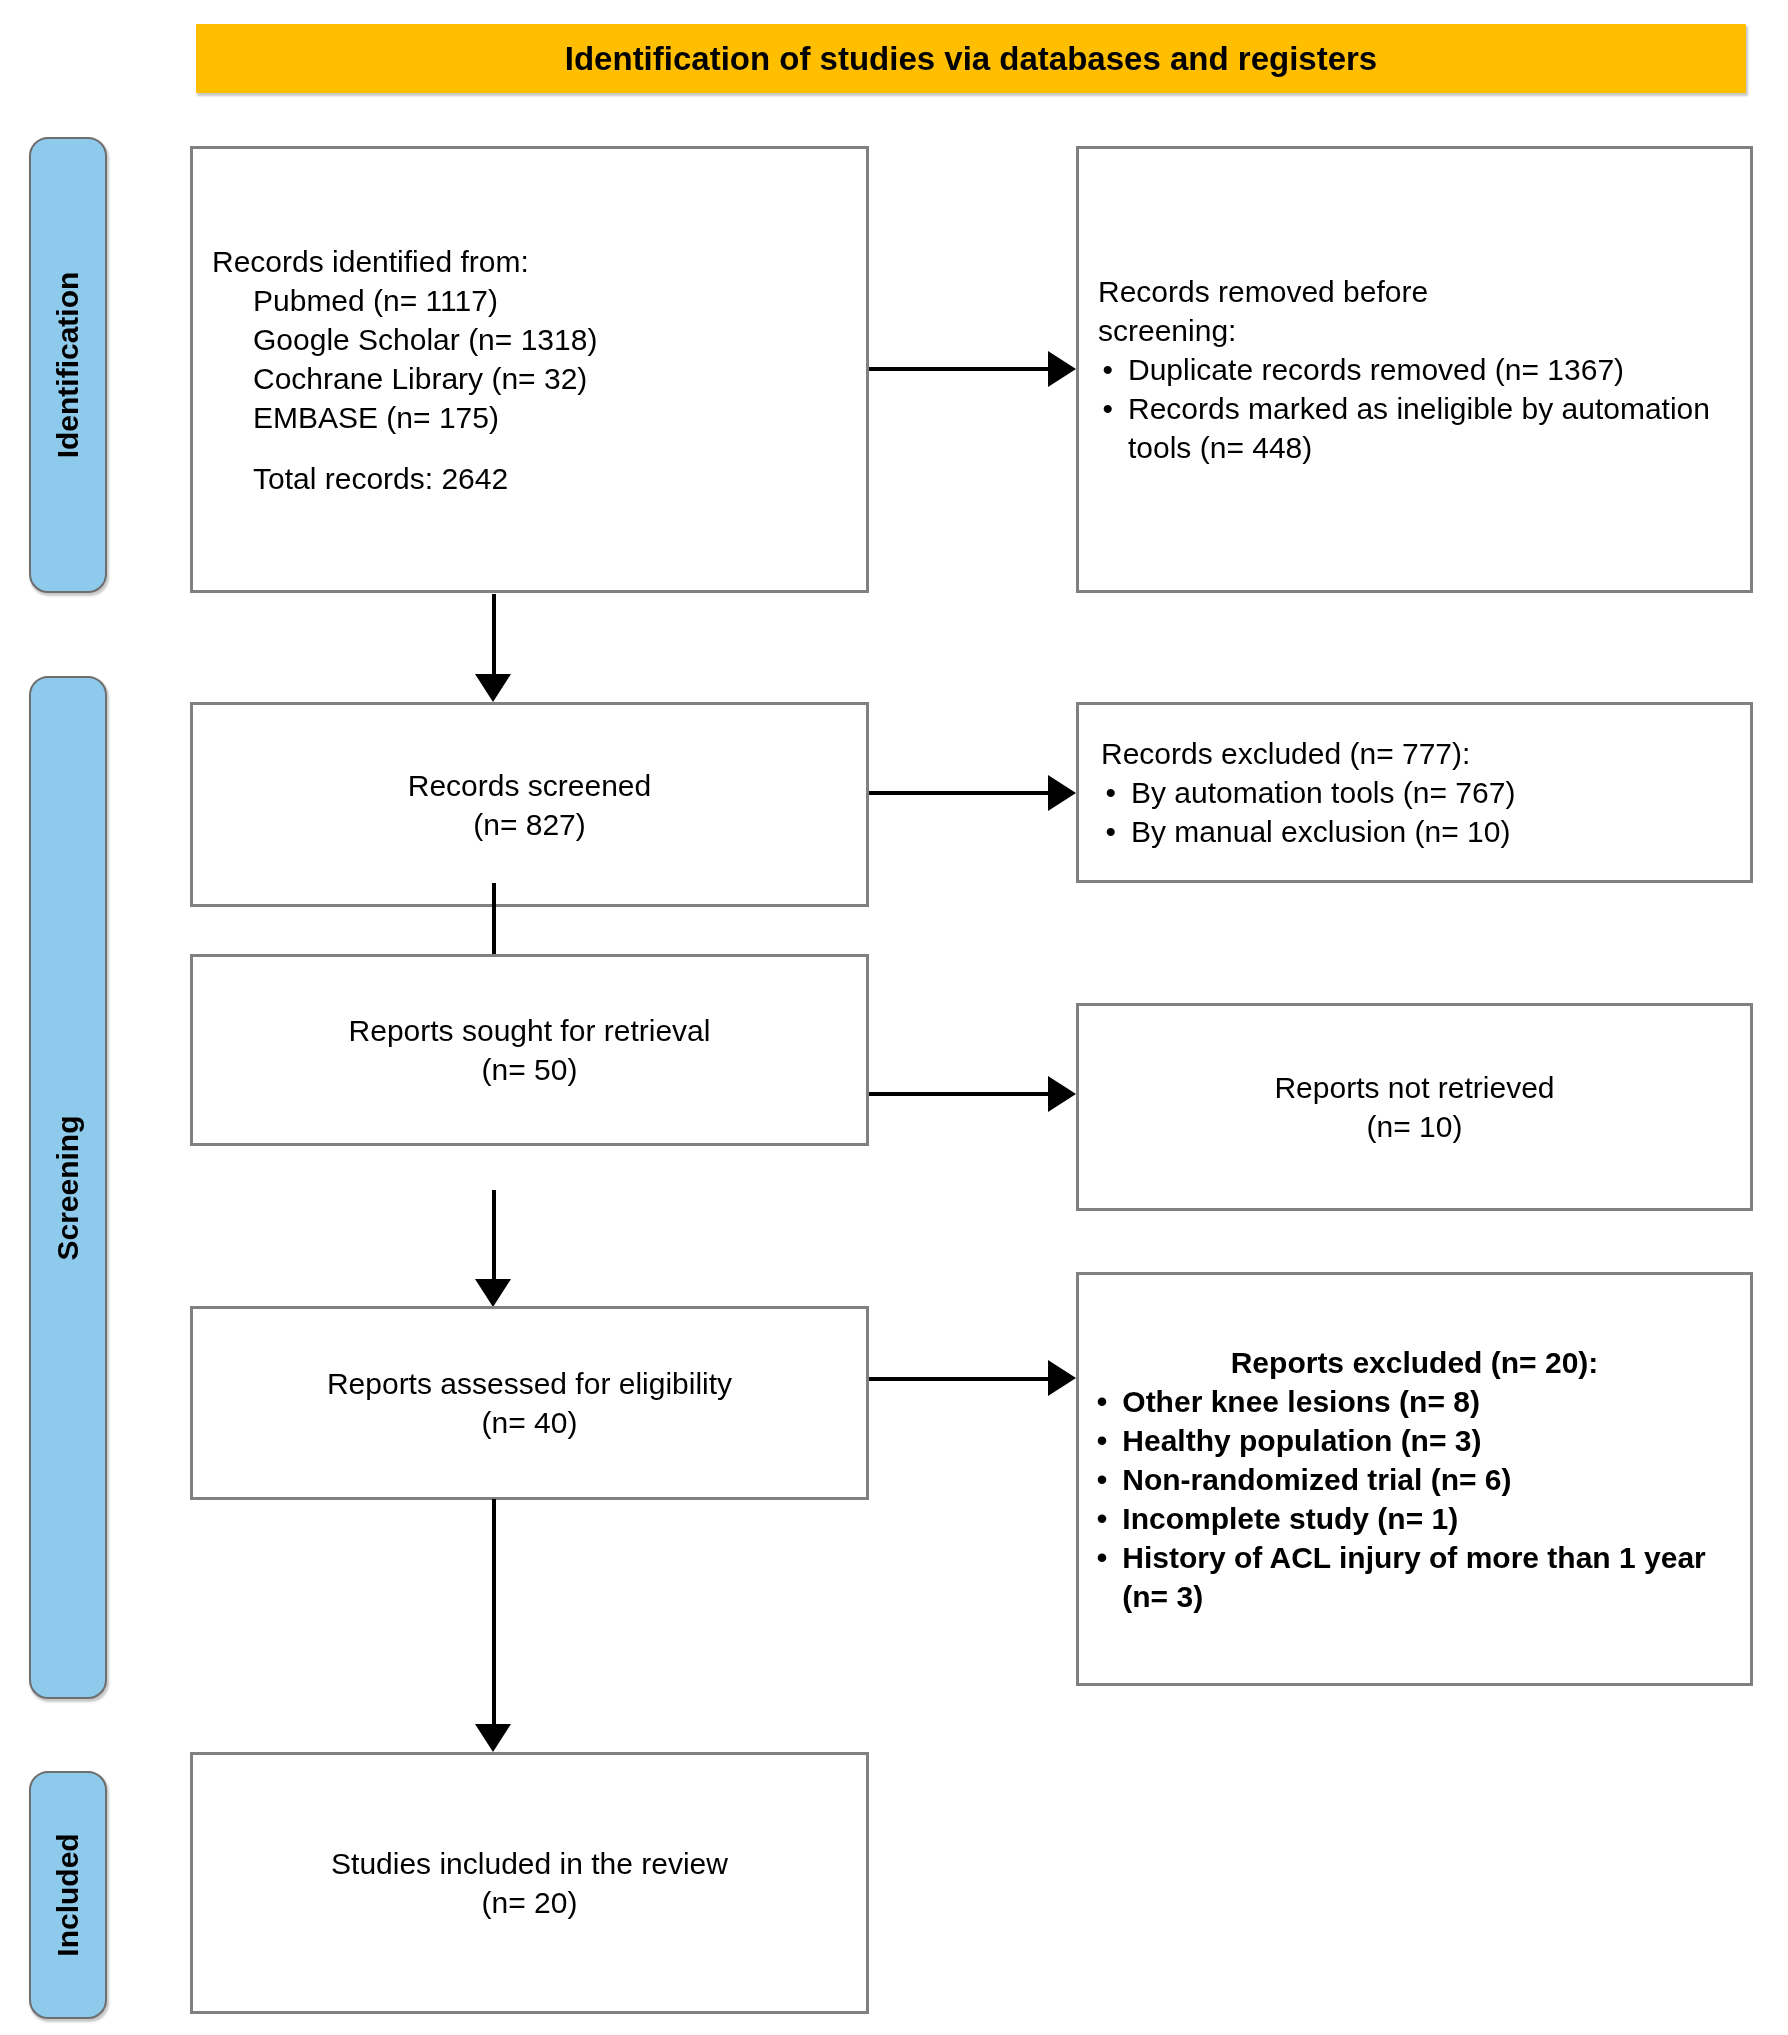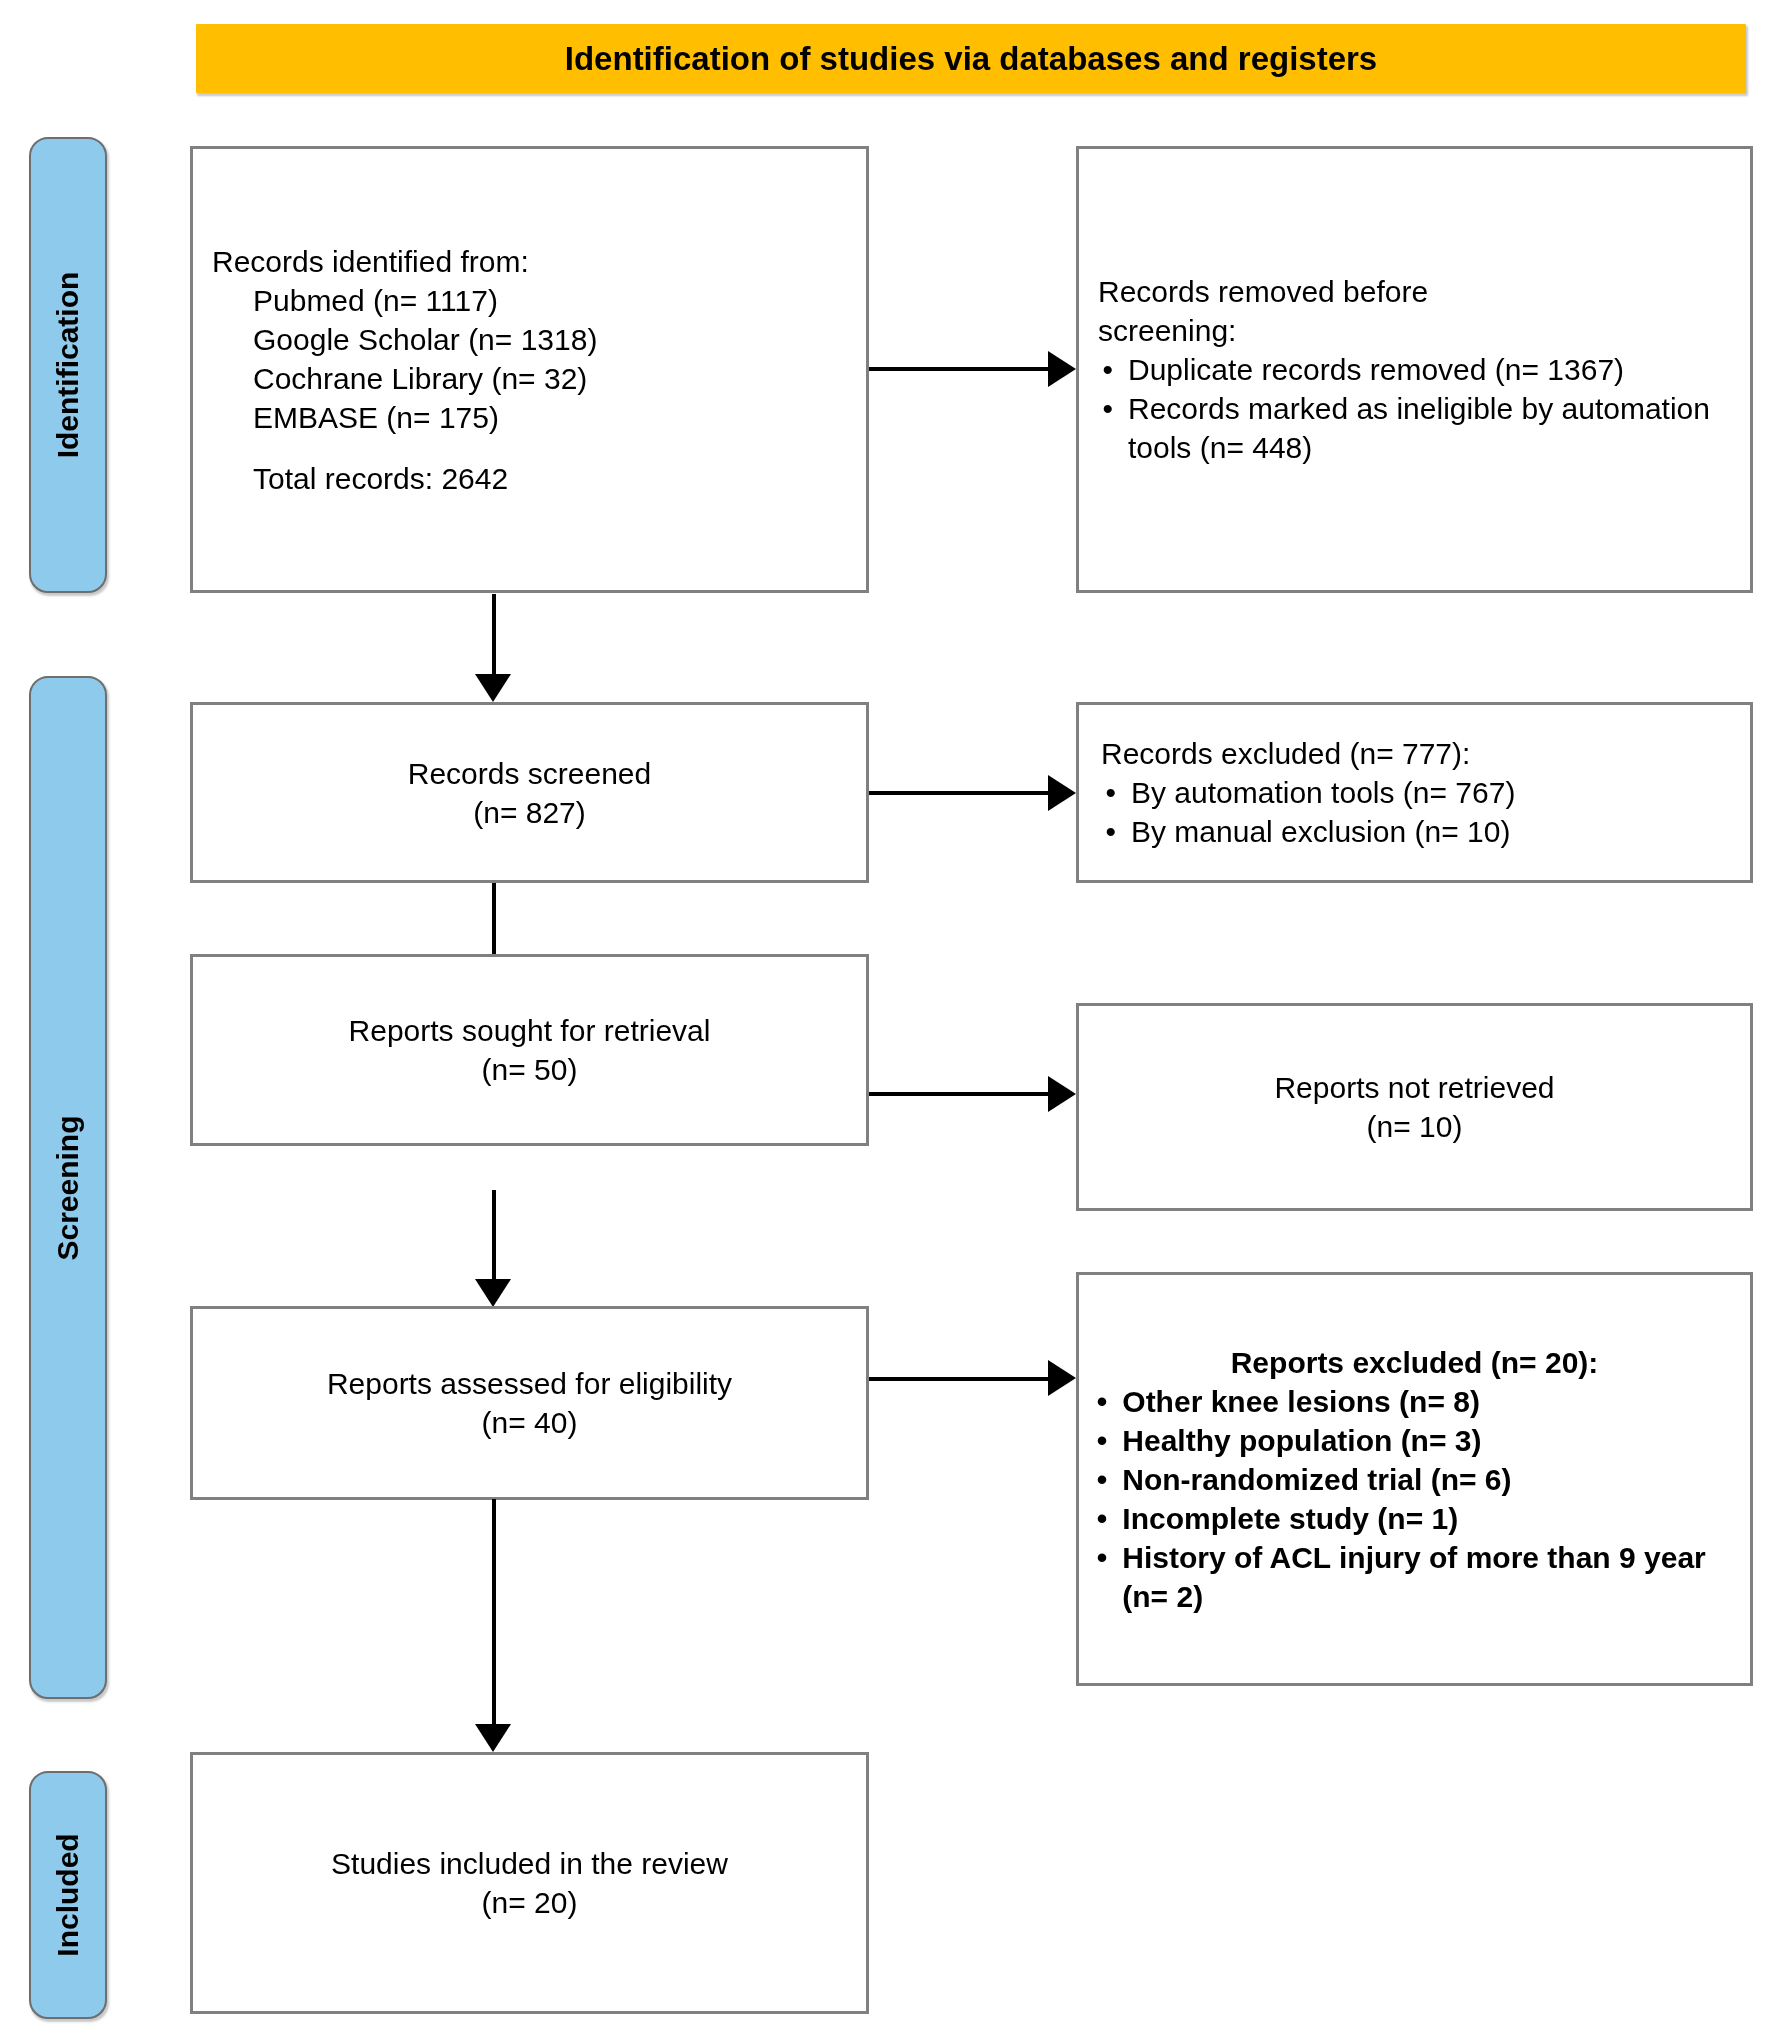--- a/index.html
+++ b/index.html
@@ -177,21 +177,21 @@
       </ul>
     </div>
   </div>
 
   <div class="hline" style="left:869px; top:367px; width:181px;"></div>
   <div class="hhead" style="left:1048px; top:351px;"></div>
 
   <div class="vline" style="left:492px; top:594px; height:90px;"></div>
   <div class="vhead" style="left:475px; top:674px;"></div>
 
-  <div class="box" style="left:190px; top:702px; width:679px; height:181px;">
+  <div class="box" style="left:190px; top:702px; width:679px; height:205px;">
     <div class="box-inner">
       <div class="line center">Records screened</div>
       <div class="line center">(n= 827)</div>
     </div>
   </div>
 
   <div class="box" style="left:1076px; top:702px; width:677px; height:181px;">
     <div class="box-inner" style="padding:0 22px;">
       <div class="line left">Records excluded (n= 777):</div>
       <ul class="bullets">
@@ -235,21 +235,21 @@
   </div>
 
   <div class="box" style="left:1076px; top:1272px; width:677px; height:414px;">
     <div class="box-inner" style="padding:0 13.3px;font-weight:bold;">
       <div class="line center">Reports excluded (n= 20):</div>
       <ul class="bullets">
         <li>Other knee lesions (n= 8)</li>
         <li>Healthy population (n= 3)</li>
         <li>Non-randomized trial (n= 6)</li>
         <li>Incomplete study (n= 1)</li>
-        <li>History of ACL injury of more than 9 year (n= 2)</li>
+        <li>History of ACL injury of more than 1 year (n= 3)</li>
       </ul>
     </div>
   </div>
 
   <div class="hline" style="left:869px; top:1377px; width:181px;"></div>
   <div class="hhead" style="left:1048px; top:1360px;"></div>
 
   <div class="vline" style="left:492px; top:1499px; height:234px;"></div>
   <div class="vhead" style="left:475px; top:1724px;"></div>
 

